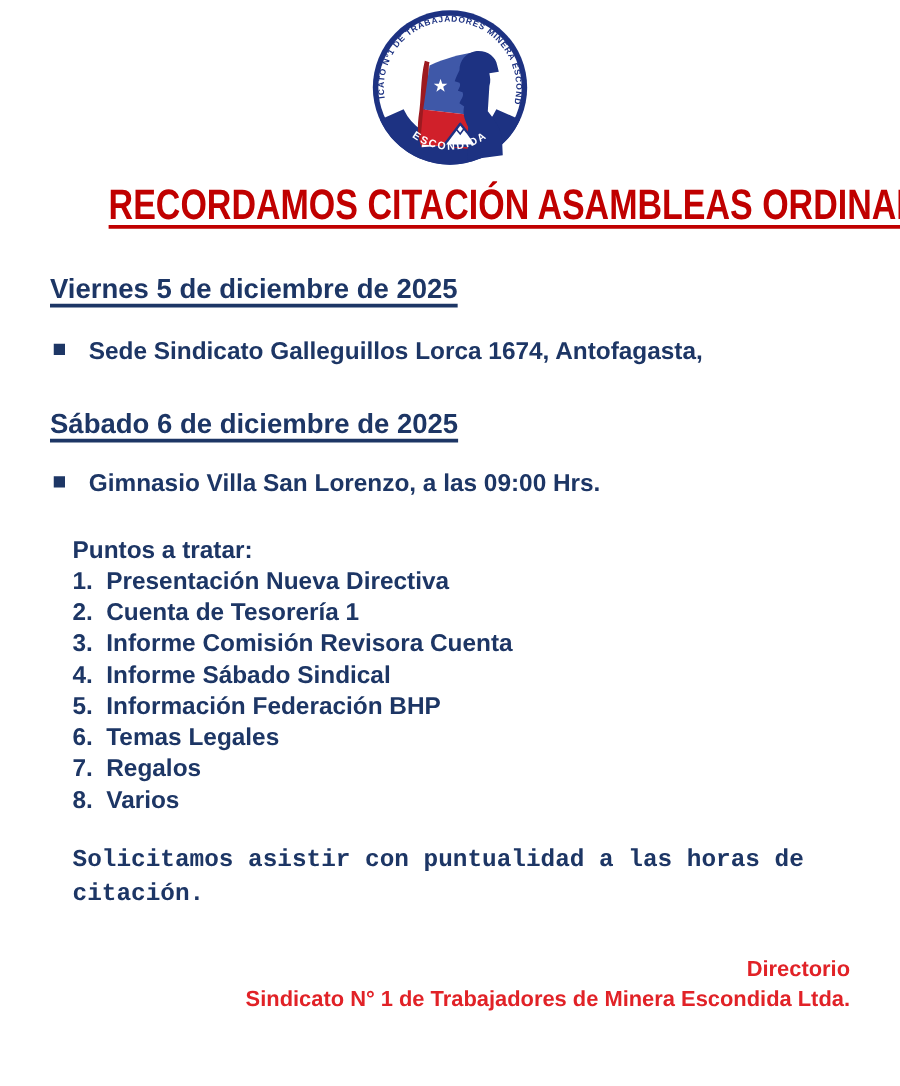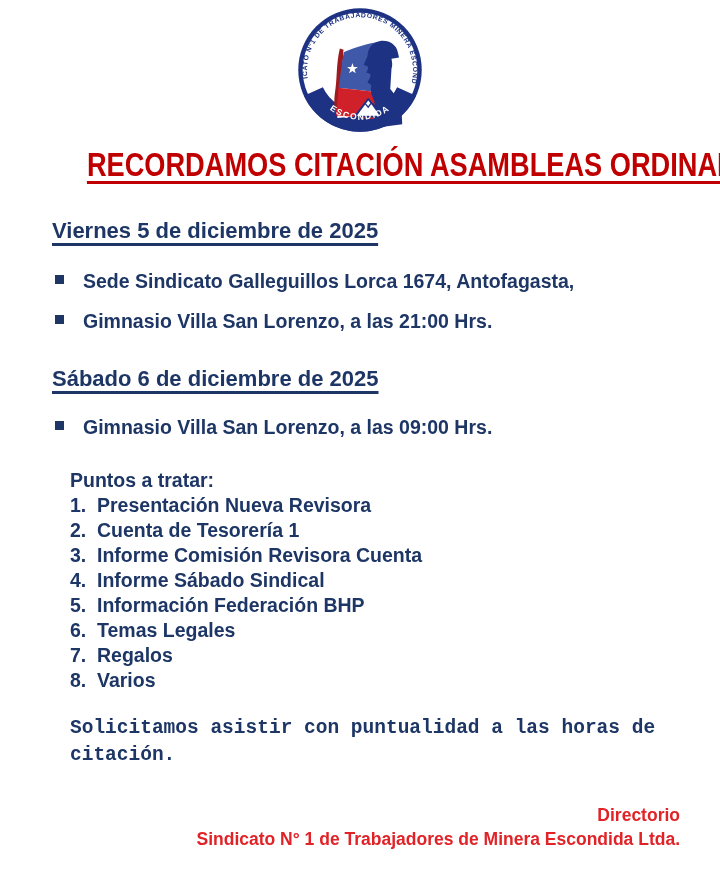--- a/index.html
+++ b/index.html
@@ -26,21 +26,21 @@
     color: #c00000;
     letter-spacing: 0px;
     transform: scaleX(0.80);
     transform-origin: 50% 50%;
     text-decoration: underline;
     text-decoration-thickness: 3px;
     text-underline-offset: 5px;
   }
 
   
-  .content { padding: 0 40px; margin-left: 12px; }
+  .content { padding: 0 40px; }
 
   .date-heading-row { margin-top: 34px; }
   .date-heading-row.second { margin-top: 30px; }
   .date-heading {
     display: inline-block;
     font-size: 22px;
     line-height: 28px;
     color: #1d3665;
     text-decoration: underline;
     text-decoration-thickness: 2.5px;
@@ -132,47 +132,41 @@
       <span class="date-heading">Viernes 5 de diciembre de 2025</span>
     </div>
 
     <div class="bullet-list">
       <div class="bullet-item">
         <span class="square-bullet"></span>
         <span class="bullet-text">
           <span class="bullet-line">Sede Sindicato Galleguillos Lorca 1674, Antofagasta,</span>
         </span>
       </div>
-      <div class="bullet-item">
-        <span class="square-bullet"></span>
-        <span class="bullet-text">
-          <span class="bullet-line">Gimnasio Villa San Lorenzo, a las 21:00 Hrs.</span>
-        </span>
-      </div>
     </div>
 
     <div class="date-heading-row second">
       <span class="date-heading">Sábado 6 de diciembre de 2025</span>
     </div>
 
     <div class="bullet-list tight">
       <div class="bullet-item">
         <span class="square-bullet"></span>
         <span class="bullet-text">
           <span class="bullet-line">Gimnasio Villa San Lorenzo, a las 09:00 Hrs.</span>
         </span>
       </div>
     </div>
 
     <div class="agenda">
       <div class="agenda-title">Puntos a tratar:</div>
 
       <div class="agenda-item">
         <span class="agenda-num">1.</span>
-        <span class="agenda-label">Presentación Nueva Revisora</span>
+        <span class="agenda-label">Presentación Nueva Directiva</span>
       </div>
       <div class="agenda-item">
         <span class="agenda-num">2.</span>
         <span class="agenda-label">Cuenta de Tesorería 1</span>
       </div>
       <div class="agenda-item">
         <span class="agenda-num">3.</span>
         <span class="agenda-label">Informe Comisión Revisora Cuenta</span>
       </div>
       <div class="agenda-item">

